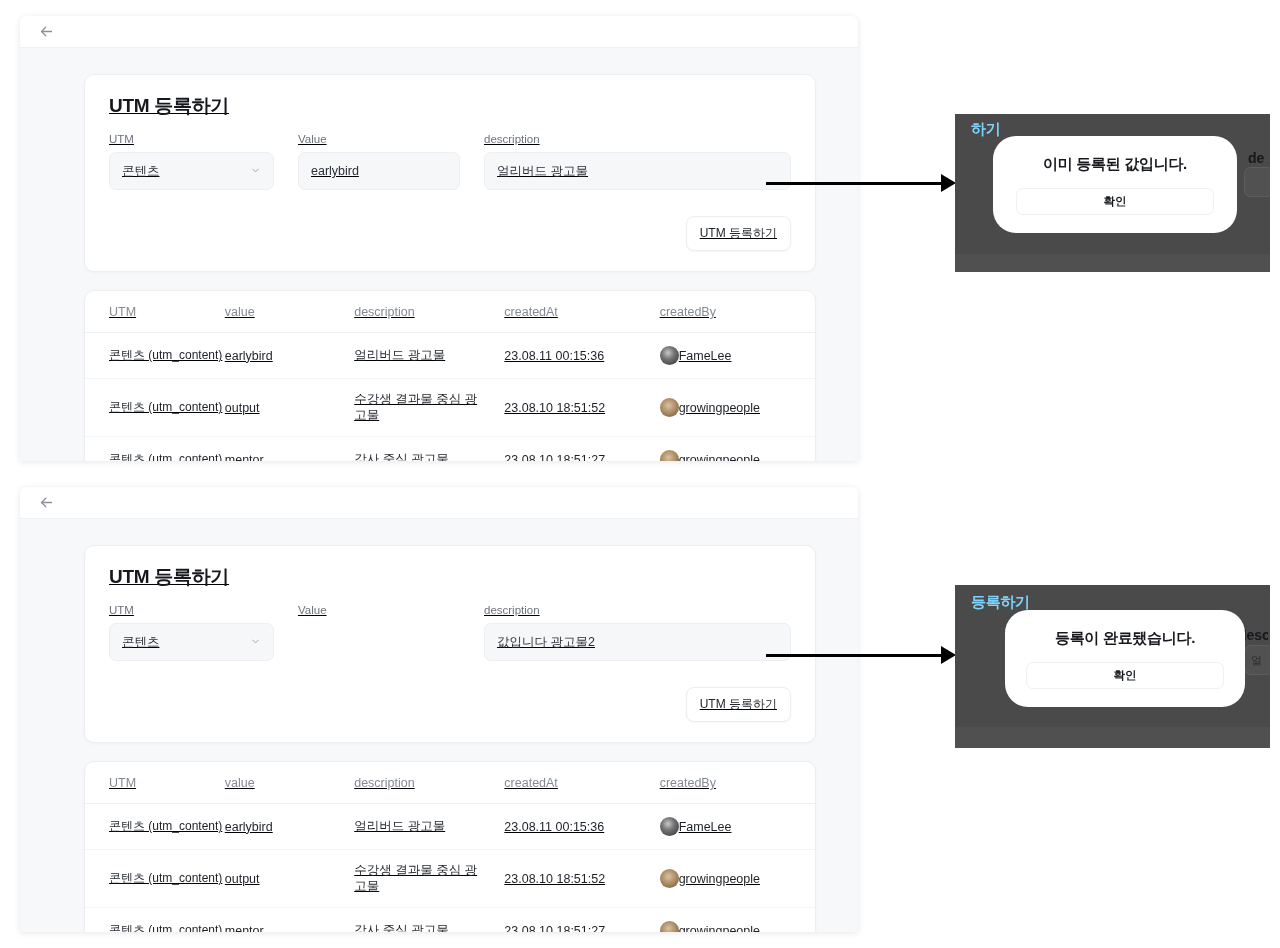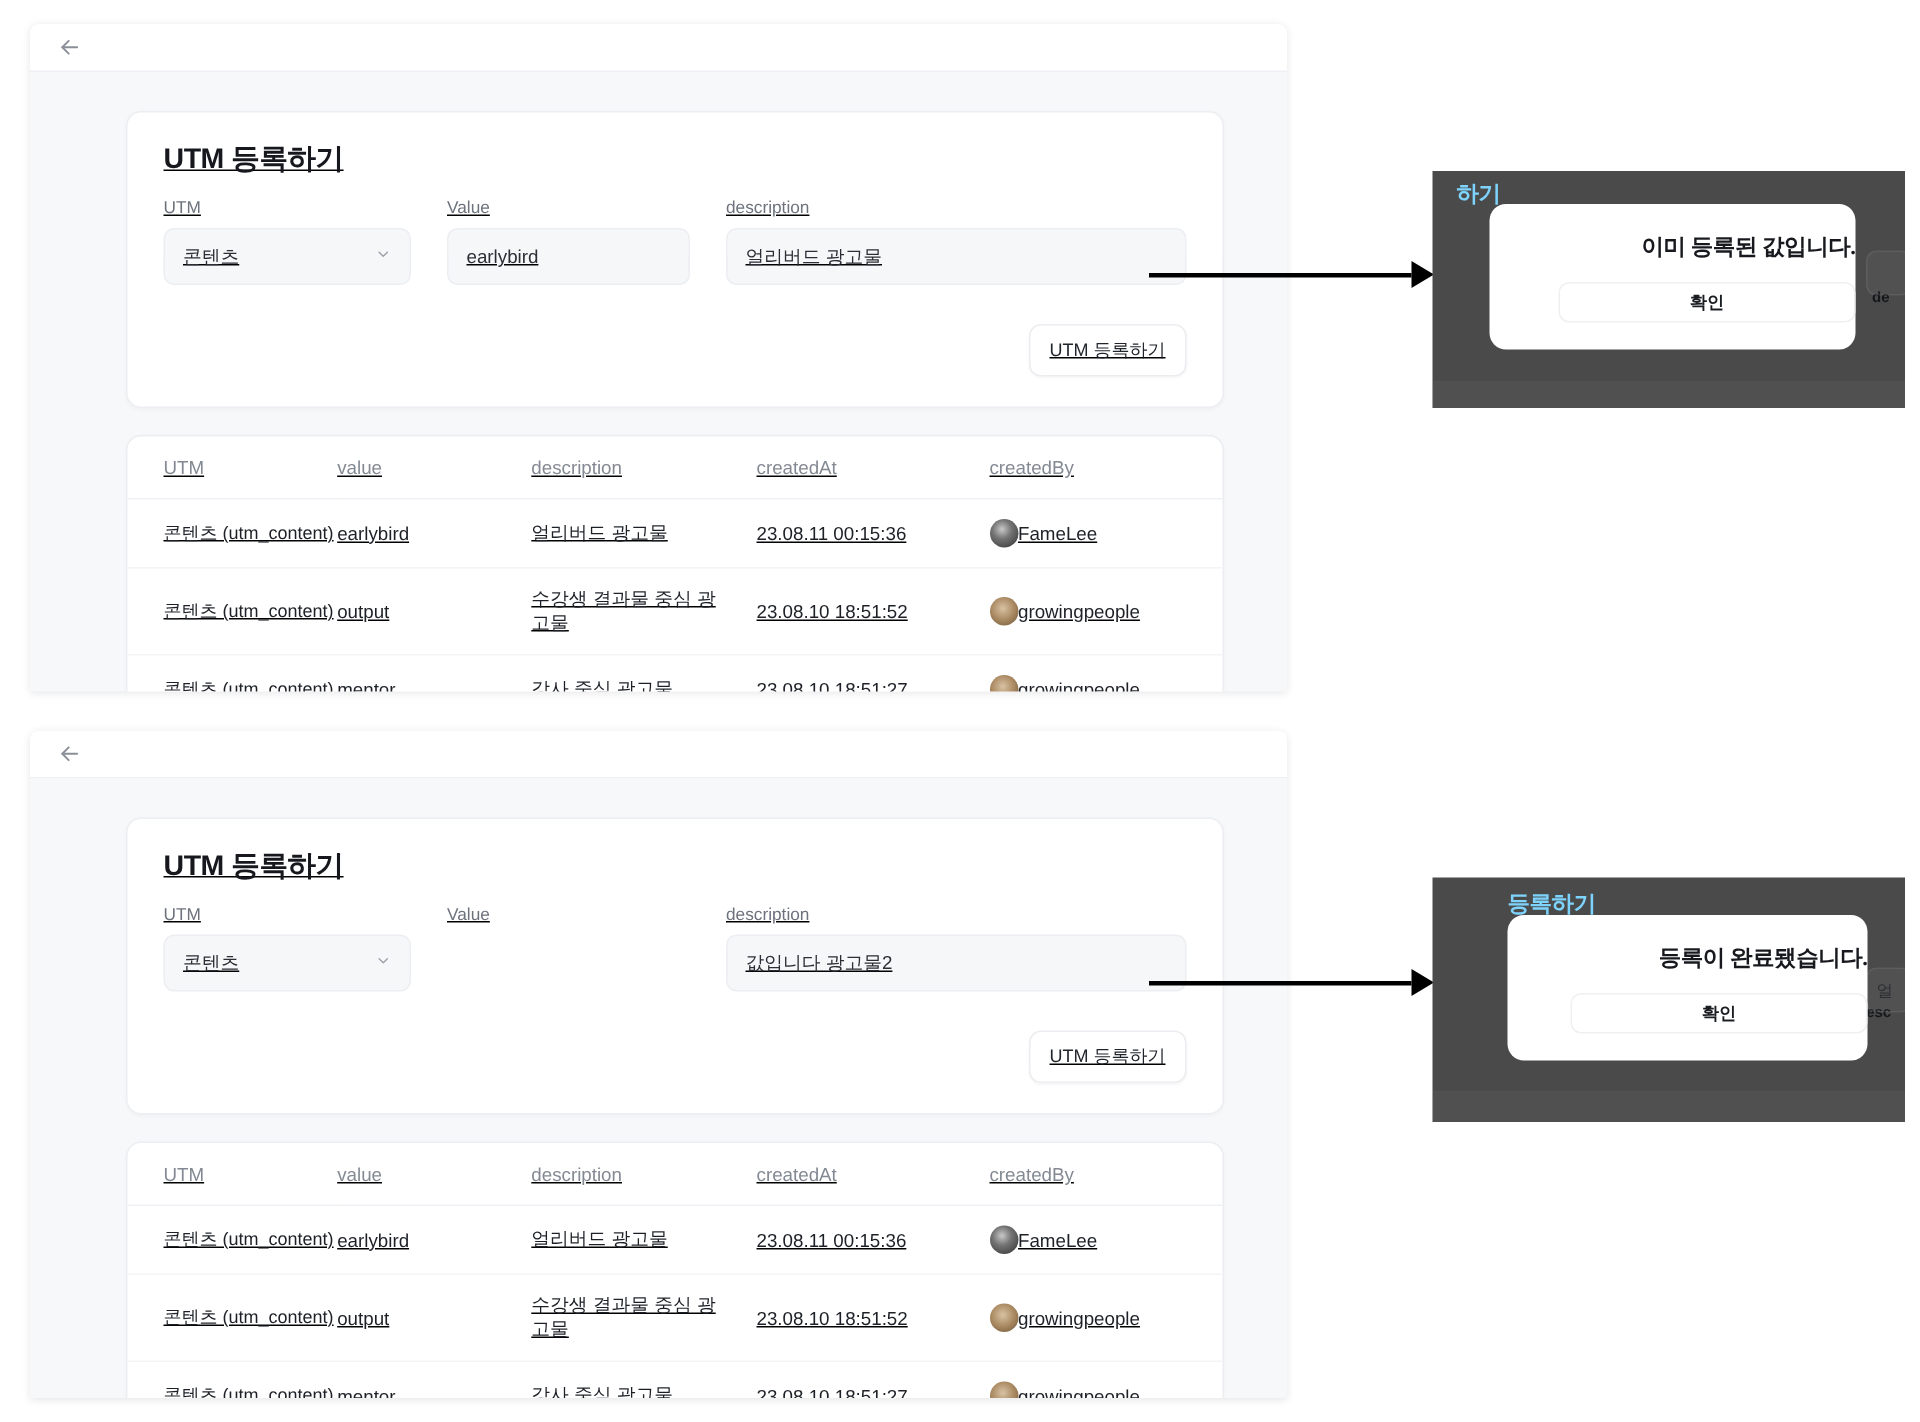--- a/index.html
+++ b/index.html
@@ -167,31 +167,30 @@
   .bd-title {
     position: absolute;
     left: 16px;
     font-size: 15px;
     font-weight: 700;
     color: #7dd3fc;
     letter-spacing: -0.3px;
     white-space: nowrap;
   }
   .modal-1 .bd-title { top: 6px; }
-  .modal-2 .bd-title { top: 8px; margin-left: 34px; }
+  .modal-2 .bd-title { top: 8px; }
 
   .bd-desclabel {
     position: absolute;
     right: 2px;
-    font-size: 10px;
+    font-size: 14px;
     color: #15171b;
     font-weight: 700;
     white-space: nowrap;
     overflow: hidden;
-    margin-top: 43px;
   }
   .modal-1 .bd-desclabel { top: 36px; width: 20px; }
   .modal-2 .bd-desclabel { top: 42px; width: 30px; }
 
   .bd-inputstub {
     position: absolute;
     right: -4px;
     height: 30px;
     width: 30px;
     background: rgba(255,255,255,0.045);
@@ -211,26 +210,25 @@
     position: absolute;
     left: 0; right: 0;
     background: rgba(255,255,255,0.035);
   }
   .modal-1 .bd-strip { top: 140px; height: 18px; }
   .modal-2 .bd-strip { top: 142px; height: 21px; }
 
   .dialog {
     position: absolute;
     background: #ffffff;
-    border-radius: 11px;
+    border-radius: 23px;
     display: flex;
     flex-direction: column;
-    align-items: flex-end;
+    align-items: center;
     justify-content: center;
-    font-family: Liberation Serif, serif;
   }
   .modal-1 .dialog { left: 38px; top: 22px; width: 244px; height: 97px; }
   .modal-2 .dialog { left: 50px; top: 25px; width: 240px; height: 97px; }
 
   .dialog-msg {
     font-size: 15px;
     font-weight: 700;
     color: #17191e;
     letter-spacing: -0.3px;
     margin-bottom: 14px;

